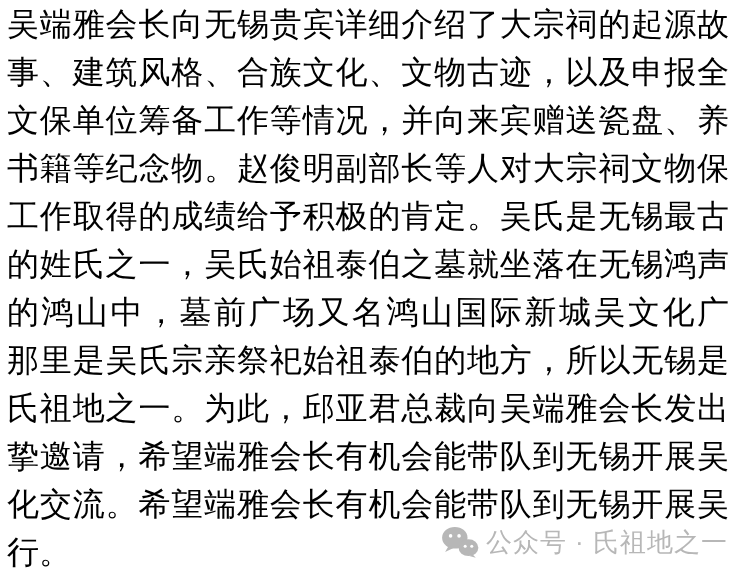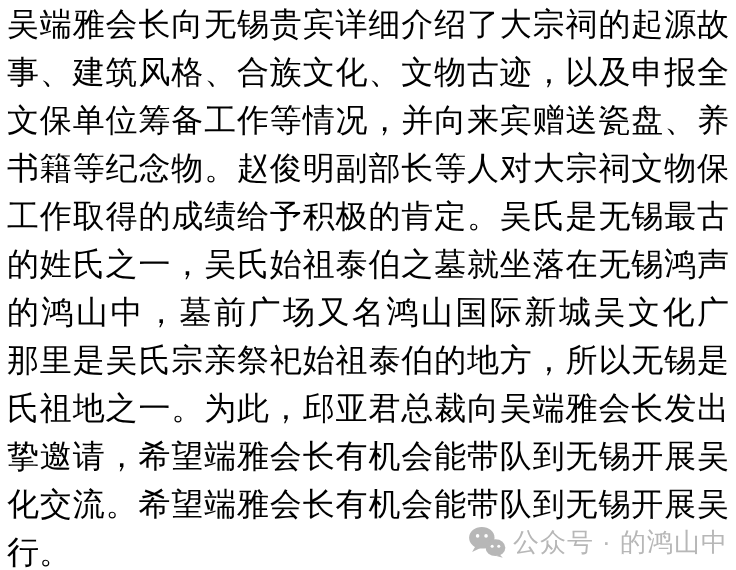--- a/index.html
+++ b/index.html
@@ -83,16 +83,16 @@
         <ellipse cx="14.5" cy="12.5" rx="13.5" ry="11.5" fill="currentColor"></ellipse>
         <path d="M8 21 L4.2 27.5 L12.5 23.6 Z" fill="currentColor"></path>
         <circle cx="10" cy="10.5" r="1.9" fill="#ffffff"></circle>
         <circle cx="19" cy="10.5" r="1.9" fill="#ffffff"></circle>
         <ellipse cx="29" cy="23" rx="10.5" ry="9" fill="currentColor"></ellipse>
         <path d="M33.5 30.2 L36.8 33.8 L29.8 31.8 Z" fill="currentColor"></path>
         <circle cx="25.5" cy="21.5" r="1.6" fill="#ffffff"></circle>
         <circle cx="32.5" cy="21.5" r="1.6" fill="#ffffff"></circle>
       </svg>
     </span>
-    <span class="wm-label">公众号 · 的鸿山中</span>
+    <span class="wm-label">公众号 · 氏祖地之一</span>
   </div>
 
 </div>
 
 </body></html>

